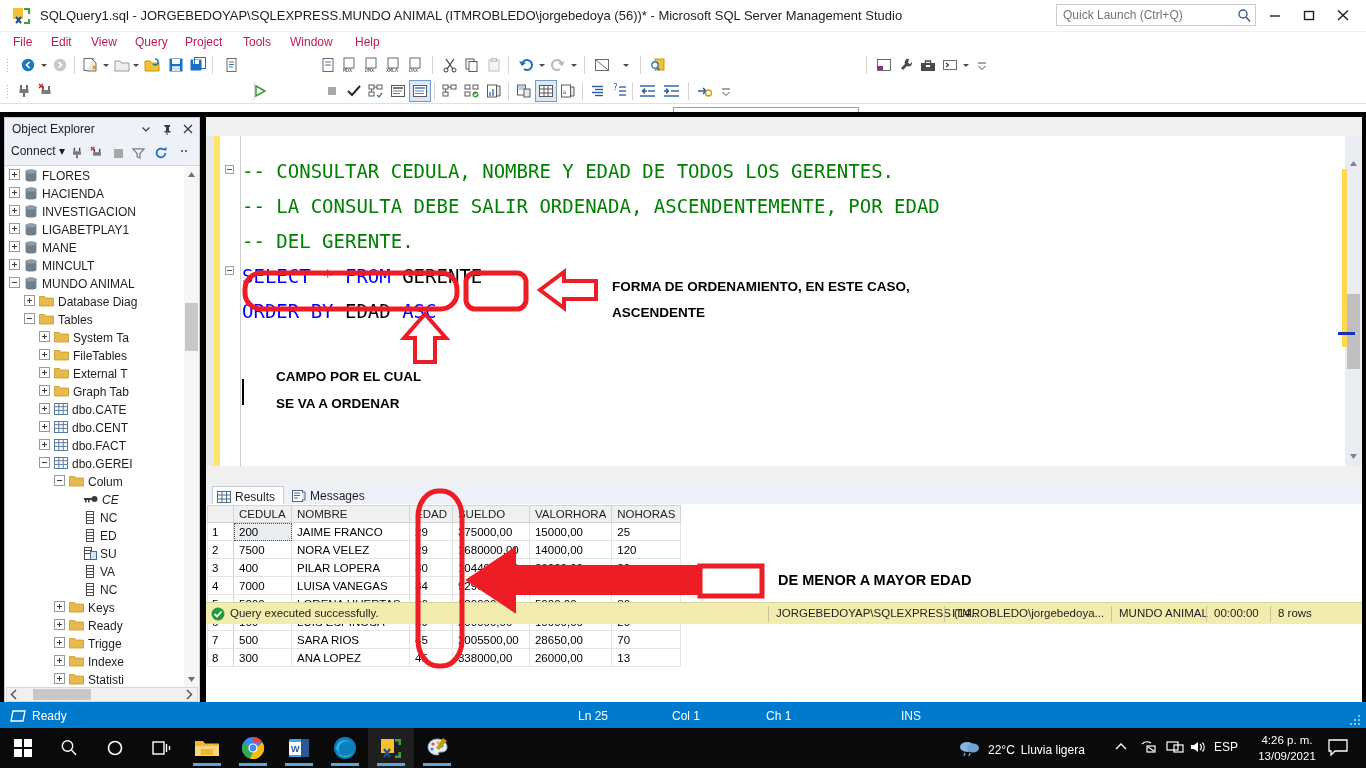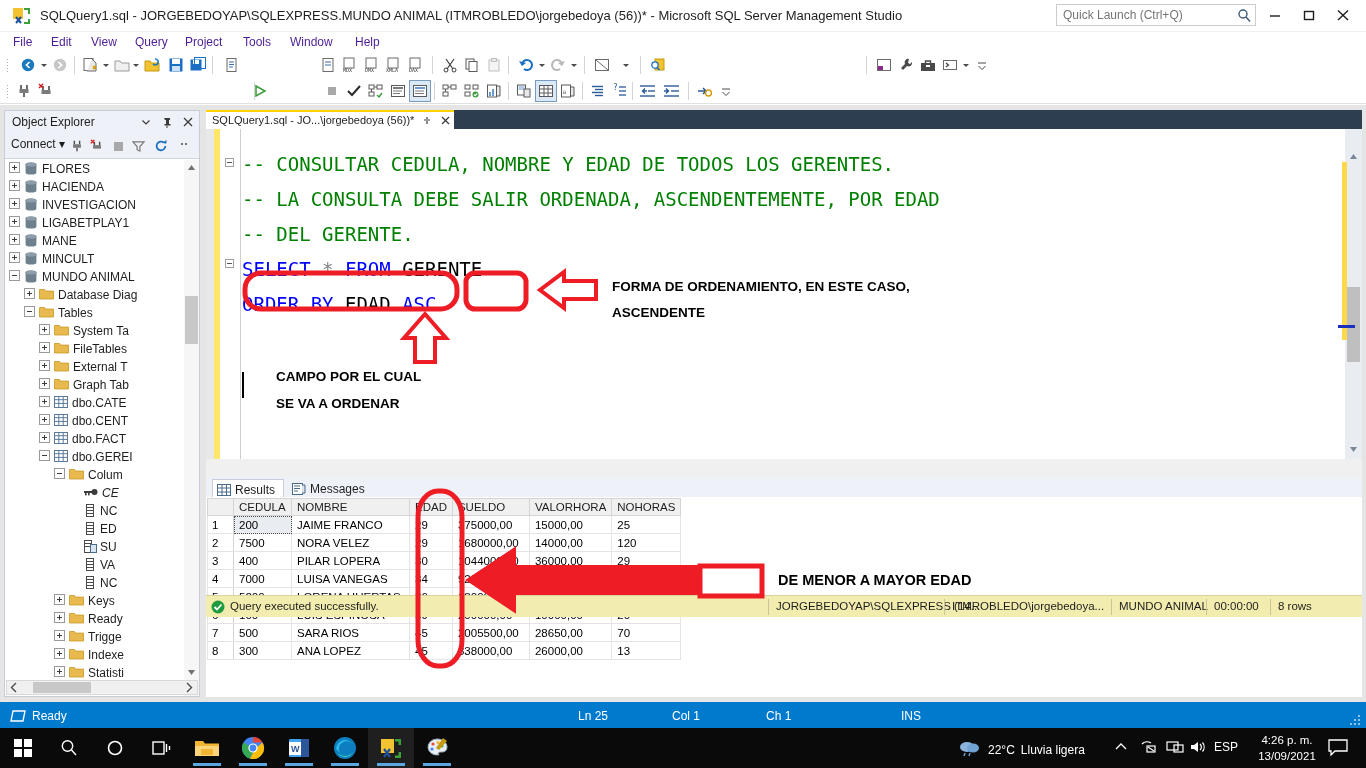--- a/index.html
+++ b/index.html
@@ -41,21 +41,21 @@
   #wbtn-max { right:42px; }
   #wbtn-close { right:8px; }
 
   
   #menubar {
     position:absolute; left:0; top:32px; width:1366px; height:20px;
     background:#ffffff;
   }
   .menu-item {
     position:absolute; top:2px; height:17px; padding:1px 7px; font-size:12px;
-    color:#4c1d95; cursor:default; line-height:15px;
+    color:#be185d; cursor:default; line-height:15px;
   }
 
   
   #toolbar1 {
     position:absolute; left:0; top:52px; width:1366px; height:26px;
     background:#ffffff;
   }
   #toolbar2 {
     position:absolute; left:0; top:78px; width:1366px; height:26px;
     background:#ffffff; border-bottom:1px solid #e0e0e0;
@@ -98,22 +98,22 @@
   }
   #yencombo .cb-arrow { position:absolute; right:4px; top:8px;
     border-left:4px solid transparent; border-right:4px solid transparent;
     border-top:4px solid #3c3c3c; }
   #newquerylabel {
     position:absolute; left:251px; top:58px; font-size:12px; color:#1e1e1e;
   }
 
   
   #workarea {
-    position:absolute; left:0; top:105px; width:1366px; height:597px;
-    background:#e5e5e5;
+    position:absolute; left:0; top:112px; width:1366px; height:597px;
+    background:#000000;
   }
 
   
   #objexp {
     position:absolute; left:4px; top:5px; width:196px; height:587px;
     background:#eef1f7; border:1px solid #c8ccd6;
     display:flex; flex-direction:column;
   }
   #oe-header {
     height:22px; background:#eef1f7; position:relative; flex:0 0 auto;
@@ -1036,36 +1036,20 @@
         <div style="position:absolute;right:3px;top:1px;">
           <svg width="10" height="11">
               <path d="M3 1 L7.5 5.5 L3 10" stroke="#4a4a4a" fill="none" stroke-width="1.4"></path>
             </svg>
         </div>
       </div>
     </div>
   </div>
 
   <div id="editorwrap">
-    <div id="tabstrip">
-      <div id="doctab">
-        <span>SQLQuery1.sql - JO...\jorgebedoya (56))*</span>
-        <span class="pin">
-          <svg width="9" height="9" style="vertical-align:-1px">
-              <path d="M1 4 h6 M4 1 v2 M4 5 v3" stroke="#3c3c3c" stroke-width="1.2" fill="none"></path>
-            </svg>
-        </span>
-        <span class="closex">
-          <svg width="9" height="9" style="vertical-align:-1px">
-              <line x1="1" y1="1" x2="8" y2="8" stroke="#3c3c3c" stroke-width="1.2"></line>
-              <line x1="8" y1="1" x2="1" y2="8" stroke="#3c3c3c" stroke-width="1.2"></line>
-            </svg>
-        </span>
-      </div>
-    </div>
 
     <div id="editor">
       <div id="ed-selbar"></div>
       <div id="ed-changebar"></div>
       <div id="ed-gutter"></div>
       <div id="ed-indentline"></div>
       <div class="outline-box" style="left:19px; top:29px;"></div>
       <div class="outline-box" style="left:19px; top:130px;"></div>
       <div id="code-lines">
           <div class="codeline" style="top: 24px;"><span class="c-comment">-- CONSULTAR CEDULA, NOMBRE Y EDAD DE TODOS LOS GERENTES.</span></div>

